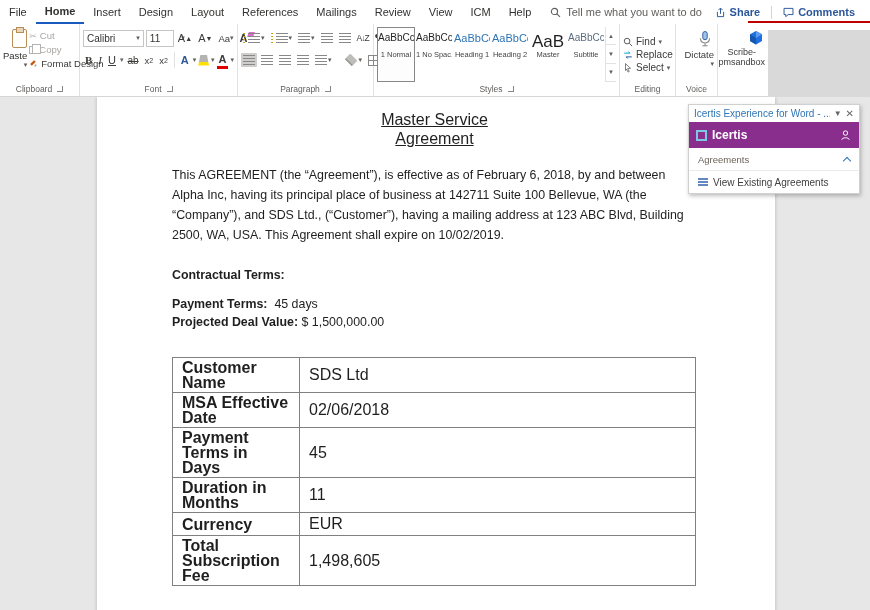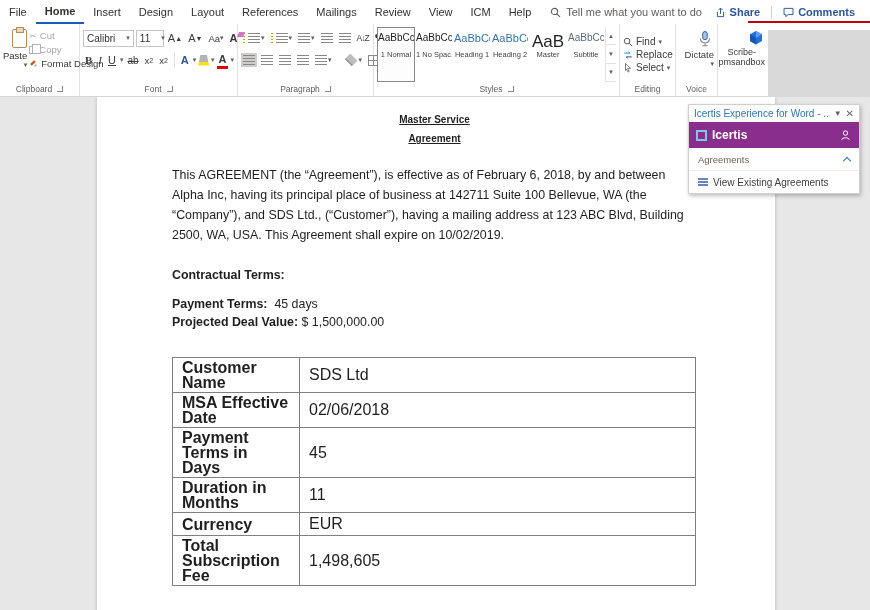--- a/index.html
+++ b/index.html
@@ -40,21 +40,21 @@
   .mini { font-size:9.5px; color:#a8a6a4; display:flex; align-items:center; gap:3px; white-space:nowrap; }
   .mini.dark { color:#3b3a39; }
   .cuticon { font-size:9px; color:#b5b3b1; }
   .copyicon { width:7px; height:8px; border:1px solid #b5b3b1; position:relative; }
   .copyicon::before { content:""; position:absolute; left:2px; top:-3px; width:7px; height:8px;
     border:1px solid #b5b3b1; background:#fff; }
   .carev { font-size:7px; color:#605e5c; }
 
   
   .g-font .row, .g-para .row { display:flex; align-items:center; gap:2px; height:22px; }
-  .combo { border:1px solid #c8c6c4; height:17px; display:flex; align-items:center; gap:11px;
+  .combo { border:1px solid #c8c6c4; height:17px; display:flex; align-items:center; gap:21px;
     font-size:10px; color:#323130; padding:0 3px; background:#fff; }
   .ib { font-size:11px; color:#3b3a39; padding:0 2px; display:flex; align-items:center; height:17px; }
   .ib sup,.ib sub { font-size:7px; }
   .vsep { width:1px; height:16px; background:#e4e2e0; margin:0 2px; }
   .b-bold{font-weight:700;font-family:"Liberation Serif",serif;}
   .b-ital{font-style:italic;font-family:"Liberation Serif",serif;}
   .b-und{text-decoration:underline;}
   .b-strike{text-decoration:line-through;font-size:10px;}
   .a-blue{color:#2B579A;font-weight:700;}
   .a-red{border-bottom:3px solid #E00000;line-height:10px;font-weight:600;}
@@ -98,21 +98,21 @@
   .erow { display:flex; align-items:center; gap:3px; font-size:10px; color:#3b3a39; white-space:nowrap; }
   .g-voice .rbody, .g-scribe .rbody { display:flex; flex-direction:column; align-items:flex-end;
     font-size:9.5px; color:#3b3a39; padding-top:2px; }
   .scribetxt { font-size:9px; line-height:10px; text-align:center; }
 
   
   .canvas { position:absolute; left:0; top:97px; width:870px; height:513px; background:#e7e7e7;
     overflow:hidden; }
   .page { position:absolute; left:97px; top:0; width:678px; height:560px; background:#fff;
     box-shadow:0 0 4px rgba(0,0,0,.22); padding:13px 78px 0 75px; color:#1f1f1f; }
-  .doc-title { text-align:center; font-size:10px; font-weight:700; line-height:19px; }
+  .doc-title { text-align:center; font-size:16px; font-weight:400; line-height:19px; }
   .doc-title span { text-decoration:underline; }
   .para { font-size:12.4px; line-height:20px; margin-top:17px; }
   .h-bold { font-size:12.4px; font-weight:700; margin-top:23px; }
   .kv { font-size:12.4px; line-height:18px; }
   .kv b { font-weight:700; }
   .kv-block { margin-top:13px; }
   .ctable { border-collapse:collapse; margin-top:26px; width:524px; }
   .ctable td { border:1px solid #808080; font-size:16px; padding:2px 9px; height:21px;
     vertical-align:middle; }
   .ctable td.tl { font-weight:700; width:127px; line-height:15px; }

